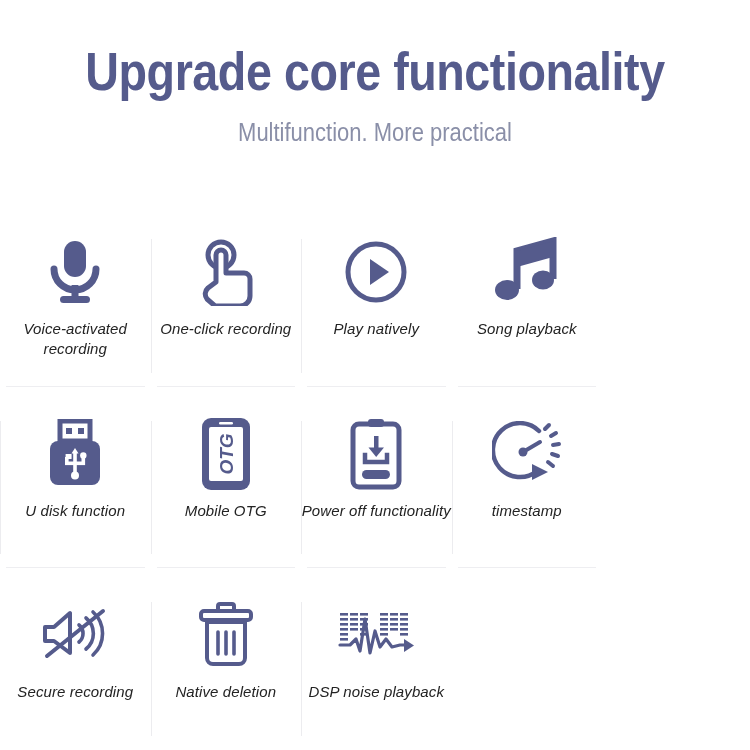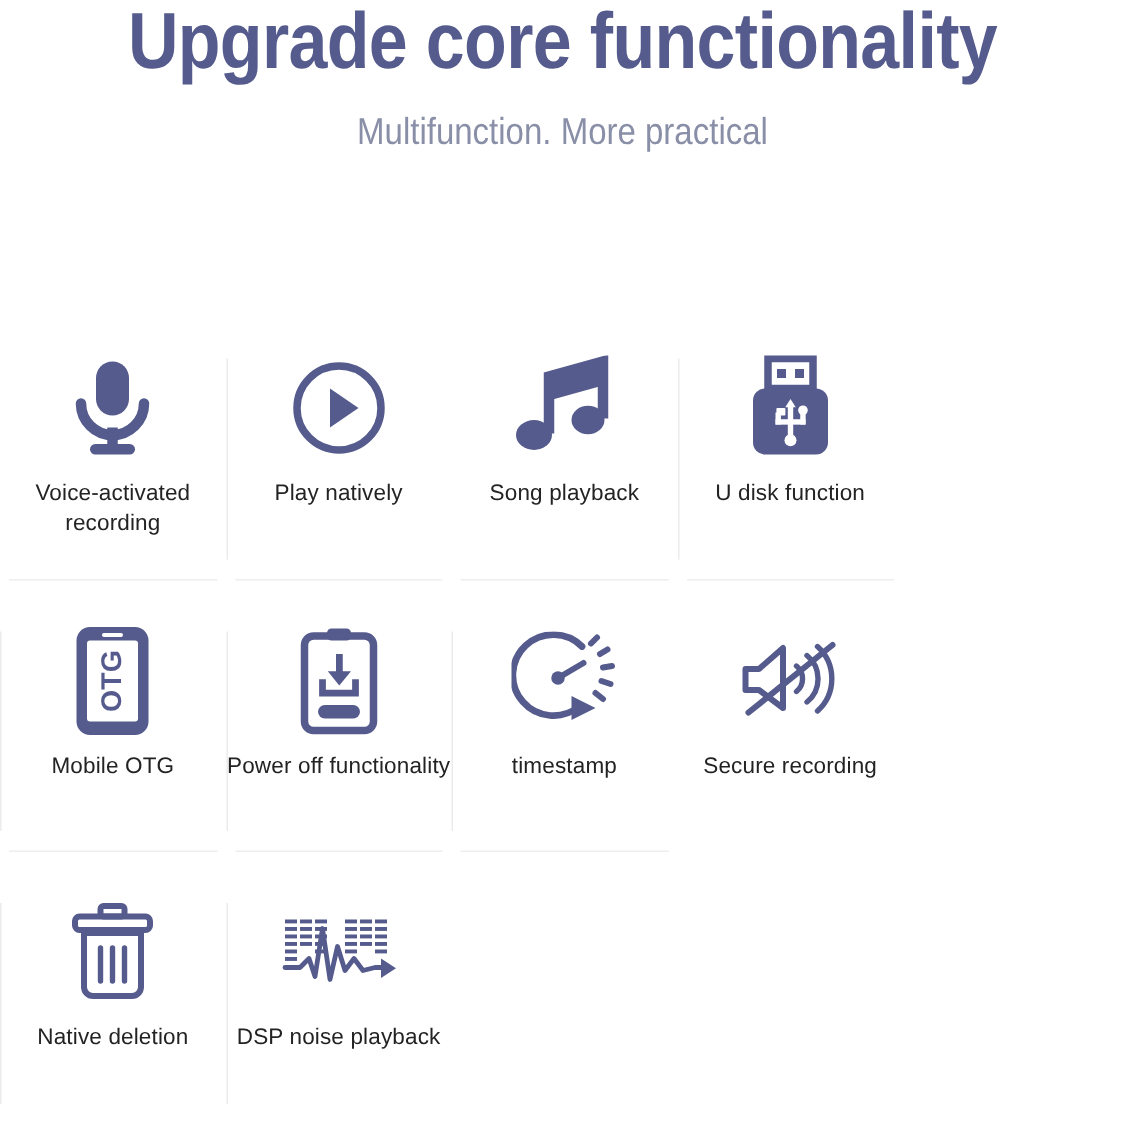--- a/index.html
+++ b/index.html
@@ -5,21 +5,21 @@
   * { margin:0; padding:0; box-sizing:border-box; }
   html, body {
     width:750px; height:750px;
     background:#ffffff;
     font-family:"Liberation Sans", sans-serif;
     overflow:hidden;
   }
   .page { width:750px; height:750px; position:relative; background:#fff; }
 
   
-  .header { text-align:center; }
+  .header { padding-top:44px; text-align:center; }
   .title {
     font-family:"Liberation Sans Narrow","Liberation Sans",sans-serif;
     font-size:53px;
     font-weight:bold;
     letter-spacing:-0.5px;
     color:#555b8c;
     line-height:1.05;
     transform:scaleX(0.88);
     transform-origin:center;
     white-space:nowrap;
@@ -36,20 +36,21 @@
   }
 
   
   .grid {
     position:absolute;
     left:0; top:205px;
     width:602px; height:545px;
     display:grid;
     grid-template-columns:repeat(4,1fr);
     grid-template-rows:repeat(3,1fr);
+    font-style:italic;
   }
   .cell {
     position:relative;
     display:flex;
     flex-direction:column;
     align-items:center;
     justify-content:flex-start;
     padding-top:26px;
   }
   
@@ -102,20 +103,29 @@
         <svg width="62" height="66" viewBox="0 0 62 66">
           <rect x="20" y="2" width="22" height="36" rx="11" fill="#555b8c"></rect>
           <path d="M10 30 a21 21 0 0 0 42 0" fill="none" stroke="#555b8c" stroke-width="7" stroke-linecap="round"></path>
           <rect x="27.5" y="46" width="7" height="13" fill="#555b8c"></rect>
           <rect x="16" y="57" width="30" height="7" rx="3.5" fill="#555b8c"></rect>
         </svg>
       </div>
       <div class="label">Voice-activated recording</div>
     </div>
 
+    <div class="cell vsep hsep">
+      <div class="icon-wrap">
+        <svg width="66" height="68" viewBox="0 0 66 68">
+          <circle cx="28" cy="17" r="13" fill="none" stroke="#555b8c" stroke-width="5"></circle>
+          <path d="M23 17 v27 l-8 6 a8 8 0 0 0 -1 11 l8 7 h25 a10 10 0 0 0 10 -10 V41 a6 6 0 0 0 -6 -6 H33 V17 a5 5 0 0 0 -10 0 Z" fill="#ffffff" stroke="#555b8c" stroke-width="5" stroke-linejoin="round" stroke-linecap="round"></path>
+        </svg>
+      </div>
+      <div class="label">One-click recording</div>
+    </div>
 
     <div class="cell vsep hsep">
       <div class="icon-wrap">
         <svg width="66" height="66" viewBox="0 0 66 66">
           <circle cx="33" cy="33" r="28" fill="none" stroke="#555b8c" stroke-width="5"></circle>
           <path d="M27 20 L46 33 L27 46 Z" fill="#555b8c"></path>
         </svg>
       </div>
       <div class="label">Play natively</div>
     </div>

